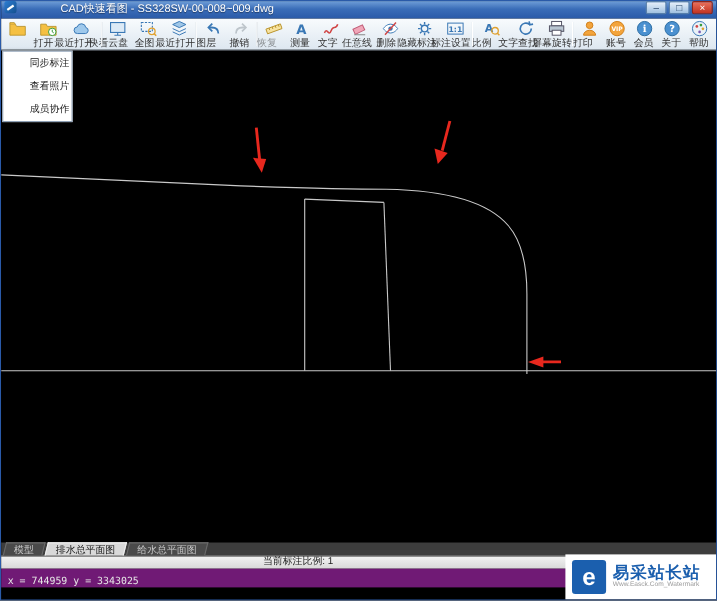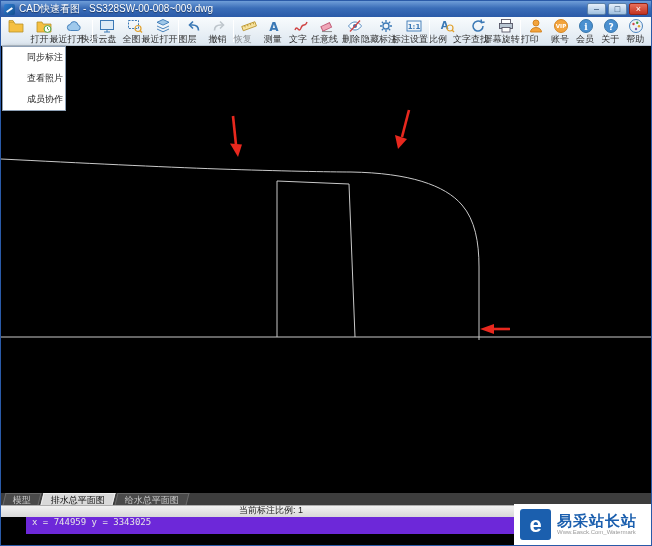--- a/index.html
+++ b/index.html
@@ -1,21 +1,21 @@
 <!DOCTYPE html>
 <html><head>
 <meta charset="utf-8">
 <style>
   * { margin:0; padding:0; box-sizing:border-box; }
   body { font-family:"Liberation Sans","DejaVu Sans",sans-serif; }
   .app { width:652px; height:546px; position:relative; overflow:hidden; background:#000; border:1px solid #2a5aa8; }
 
   
   .titlebar { height:16px; background:linear-gradient(180deg,#6f9ed8 0%,#3a6db8 45%,#2a5aa8 100%);
-    display:flex; align-items:center; padding:0 3px; }
+    display:flex; padding:0 3px;gap:36px; }
   .appicon { width:11px; height:11px; border-radius:2px; background:linear-gradient(135deg,#2d7dd2,#14508f);
     margin-right:4px; position:relative; flex:0 0 auto; }
   .appicon:before { content:""; position:absolute; left:2px; top:5px; width:7px; height:2px; background:#fff; transform:rotate(-35deg); }
   .title-text { color:#fff; font-size:10px; text-shadow:0 1px 1px rgba(0,0,0,.45); white-space:nowrap; }
   .winbtns { margin-left:auto; display:flex; gap:2px; }
   .wbtn { width:19px; height:12px; font-size:9px; line-height:11px; text-align:center; color:#1c3a5e;
     background:linear-gradient(#e7f0fa,#9fc0e0); border:1px solid #5d82a8; border-radius:2px; cursor:default; }
   .wbtn.close { background:linear-gradient(#e9705c,#c23321); color:#fff; border-color:#8f2418; }
 
   
@@ -43,21 +43,21 @@
   .ctxitem { font-size:9px; color:#222; padding:4px 24px; white-space:nowrap; cursor:default; }
 
   
   .sheetbar { height:12px; background:#3d3d3d; display:flex; align-items:stretch; padding-left:3px; }
   .stab { font-size:9px; color:#c8c8c8; background:#4a4a4a; border:1px solid #6a6a6a; border-bottom:none;
     padding:0 8px; line-height:10px; display:flex; align-items:center; transform:skewX(-14deg); margin-right:2px; cursor:default; }
   .stab > span { transform:skewX(14deg); white-space:nowrap; }
   .stab.active { background:#d9d9d9; color:#111; border-color:#eee; }
   .statusbar { height:12px; background:linear-gradient(#f2f2f2,#d8d8d8); border-top:1px solid #aeaeae;
     display:flex; align-items:flex-end; font-size:9px; color:#222; padding-left:238px; }
-  .coordbar { height:17px; background:#6d28d9; display:flex; align-items:flex-start; padding-left:6px;margin-left:25px; }
+  .coordbar { height:17px; background:#701a75; display:flex; align-items:flex-end; padding-left:6px; }
   .coords { color:#e6e6e6; font-size:9px; font-family:"DejaVu Sans Mono",monospace; white-space:nowrap; }
 
   
   .watermark { position:absolute; right:0; bottom:0; width:137px; height:41px; background:#fff;
     display:flex; align-items:center; gap:6px; padding:3px 6px; z-index:6; }
   .wm-logo { width:31px; height:31px; background:#1b5fae; color:#fff; font-weight:bold; font-size:22px;
     display:flex; align-items:center; justify-content:center; border-radius:3px; flex:0 0 auto; }
   .wm-col { display:flex; flex-direction:column; line-height:1.1; }
   .wm-title { color:#1b5fae; font-weight:bold; font-size:15px; letter-spacing:1px; white-space:nowrap; }
   .wm-sub { color:#9a9a9a; font-size:6px; white-space:nowrap; }

